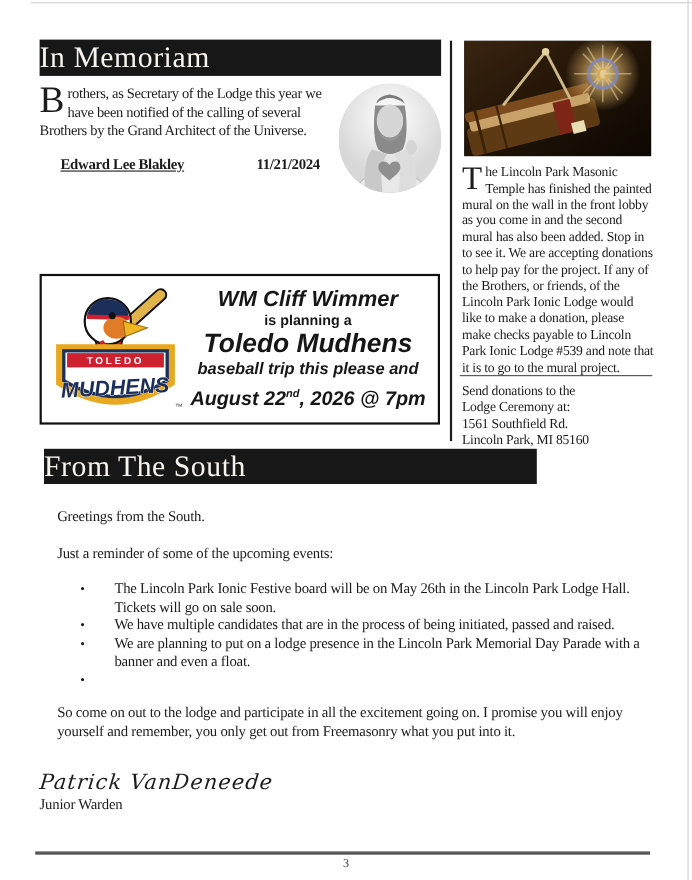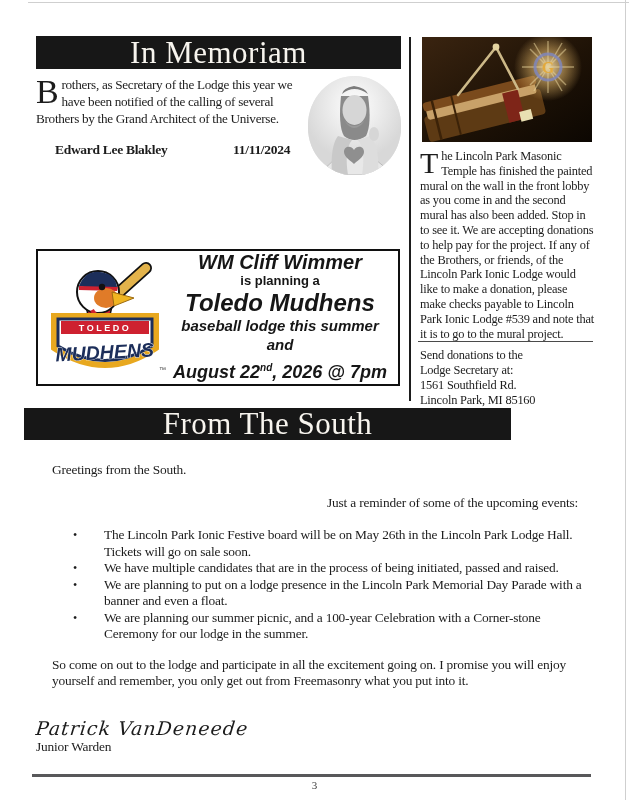--- a/index.html
+++ b/index.html
@@ -5,39 +5,39 @@
   html,body{margin:0;padding:0;}
   body{
     width:629px;height:800px;position:relative;background:#ffffff;
     font-family:"Liberation Serif", serif;color:#1c1c1c;overflow:hidden;
   }
   .edge-line-top{position:absolute;left:28px;top:2px;width:601px;height:1px;background:#cfcfcf;}
   .edge-line-right{position:absolute;left:625px;top:0;width:1px;height:800px;background:#cfcfcf;}
 
   .banner{
     position:absolute;background:#171717;color:#f7f4ee;
-    display:flex;align-items:center;justify-content:center;
-    font-size:31px;letter-spacing:.5px;
+    display:flex;align-items:center;
+    font-size:27px;letter-spacing:.5px;
   }
   .banner-memoriam{left:36px;top:36px;width:365px;height:33px;}
-  .banner-south{left:24px;top:408px;width:487px;height:32px;}
+  .banner-south{left:40px;top:408px;width:448px;height:32px;}
 
   .memoriam-body{
     position:absolute;left:36px;top:76px;width:365px;
     font-size:13.2px;line-height:17px;letter-spacing:-0.3px;
   }
   .jesus-wrap{
     float:right;width:93px;height:99px;margin:0 0 4px 7px;
     border-radius:50% 50% 48% 48%;overflow:hidden;
     background:radial-gradient(ellipse at 50% 40%, #fbfbfb 0%, #e9e9e9 55%, #cccccc 100%);
   }
   .dropcap{float:left;font-size:34px;line-height:27px;padding:2px 3px 0 0;}
   .dropcap-sm{float:left;font-size:30px;line-height:24px;padding:2px 3px 0 0;}
   .memoriam-names{margin-top:14px;padding-left:19px;font-weight:bold;font-size:13.5px;}
-  .memoriam-names .dname{display:inline-block;width:175px;}
+  .memoriam-names .dname{display:inline-block;width:175px;text-decoration:underline;}
 
   .divider-vert{position:absolute;left:409px;top:37px;width:2px;height:364px;background:#1d1d1d;}
 
   .masonic-photo{position:absolute;left:422px;top:37px;width:170px;height:105px;overflow:hidden;background:#120a04;}
   .mural-text{
     position:absolute;left:420px;top:149px;width:174px;
     font-size:12.4px;line-height:14.8px;letter-spacing:-0.2px;
   }
   .mural-hr{position:absolute;left:418px;top:341px;width:175px;height:1px;background:#4a4a4a;}
   .donation{position:absolute;left:420px;top:348px;font-size:12.4px;line-height:15px;letter-spacing:-0.2px;}
@@ -57,21 +57,21 @@
   .mh-team{font-size:24px;font-weight:bold;font-style:italic;line-height:27px;}
   .mh-line{font-size:15px;font-weight:bold;font-style:italic;line-height:19px;}
   .mh-date{font-size:18px;font-weight:bold;font-style:italic;line-height:24px;margin-top:2px;}
   .mh-date sup{font-size:10px;}
 
   .south-body{
     position:absolute;left:36px;top:446px;width:558px;
     font-size:13.4px;line-height:16.5px;letter-spacing:-0.2px;
   }
   .south-body p{margin:16px;}
-  .south-intro{margin-top:13px !important;text-align:right;}
+  .south-intro{margin-top:13px !important;}
   .bullet-list{margin-top:9px;}
   .bullet-row{display:flex;padding-left:37px;}
   .bullet-marker{width:31px;flex:0 0 auto;font-size:12px;}
   .bullet-text{flex:1;}
   .south-closing{margin-top:14px !important;width:545px;}
   .signature{
     margin-top:30px;font-family:"DejaVu Serif", cursive;font-style:italic;
     font-size:19px;letter-spacing:1px;transform:skewX(-6deg);transform-origin:left;width:220px;
   }
   .signature-title{font-size:13.4px;margin-top:3px;}
@@ -108,21 +108,21 @@
       <path d="M62,60 Q72,70 70,99 L54,99 Q58,74 50,64 Z" fill="#dddddd"></path>
       <path d="M46,74 C43,69 36,70 36,76 C36,81 43,85 46,88 C49,85 56,81 56,76 C56,70 49,69 46,74 Z" fill="#8f8f8f"></path>
       <ellipse cx="66" cy="58" rx="5" ry="7" fill="#d6d6d6"></ellipse>
     </svg>
   </div>
   <p style="margin:0;">
     <span class="dropcap">B</span><span>rothers, as Secretary of the Lodge this year we have been notified of the calling of several Brothers by the Grand Architect of the Universe.</span>
   </p>
   <div class="memoriam-names">
     <span class="dname">Edward Lee Blakley</span>
-    <span>11/11/2024</span>
+    <span>11/21/2024</span>
   </div>
 </div>
 
 <div class="divider-vert"></div>
 
 <div class="masonic-photo">
   <svg width="170" height="105" viewBox="0 0 170 105">
     <defs>
       <linearGradient id="bgdark" x1="0" y1="0" x2="1" y2="1">
         <stop offset="0%" stop-color="#3a2410"></stop>
@@ -165,21 +165,21 @@
 </div>
 
 <div class="mural-text">
   <span class="dropcap-sm">T</span><span>he Lincoln Park Masonic Temple has finished the painted mural on the wall in the front lobby as you come in and the second mural has also been added. Stop in to see it. We are accepting donations to help pay for the project. If any of the Brothers, or friends, of the Lincoln Park Ionic Lodge would like to make a donation, please make checks payable to Lincoln Park Ionic Lodge #539 and note that it is to go to the mural project.</span>
 </div>
 
 <div class="mural-hr"></div>
 
 <div class="donation">
   <div>Send donations to the</div>
-  <div>Lodge Secretary at:</div>
+  <div>Lodge Ceremony at:</div>
   <div>1561 Southfield Rd.</div>
   <div>Lincoln Park, MI 85160</div>
 </div>
 
 <div class="mudhens-box">
   <svg class="mudhens-logo" viewBox="0 0 126 128">
 
     <line x1="24" y1="86" x2="104" y2="14" stroke="#111111" stroke-width="12" stroke-linecap="round"></line>
     <line x1="24" y1="86" x2="104" y2="14" stroke="#e3b34b" stroke-linecap="round" stroke-width="8.5"></line>
     <circle cx="24" cy="86" r="5.5" fill="#caa53c" stroke="#111" stroke-width="1.5"></circle>
@@ -199,21 +199,21 @@
     <path d="M16,65 H110 V92 Q63,121 16,92 Z" fill="#ffffff" stroke="#1c2e5a" stroke-width="3"></path>
     <rect x="19" y="67" width="88" height="13" fill="#ce2130"></rect>
     <text x="63" y="77" text-anchor="middle" font-family="Liberation Sans, sans-serif" font-size="9" font-weight="bold" letter-spacing="2.5" fill="#ffffff">TOLEDO</text>
     <text x="63" y="105" text-anchor="middle" font-family="Liberation Sans, sans-serif" font-size="19.5" font-weight="bold" font-style="italic" fill="#1c2e5a" stroke="#ffffff" stroke-width="0.7" paint-order="stroke" transform="rotate(-3 63 105)">MUDHENS</text>
     <text x="117" y="118" font-family="Liberation Sans, sans-serif" font-size="7" fill="#444">™</text>
   </svg>
   <div class="mudhens-text">
     <div class="mh-heading">WM Cliff Wimmer</div>
     <div class="mh-sub">is planning a</div>
     <div class="mh-team">Toledo Mudhens</div>
-    <div class="mh-line">baseball lodge this summer and</div>
+    <div class="mh-line">baseball trip this please and</div>
     <div class="mh-date"><span>August 22</span><sup>nd</sup><span>, 2026 @ 7pm</span></div>
   </div>
 </div>
 
 <div class="banner banner-south">
   <span>From The South</span>
 </div>
 
 <div class="south-body">
   <p>Greetings from the South.</p>
@@ -226,21 +226,20 @@
     <div class="bullet-row">
       <span class="bullet-marker">•</span>
       <span class="bullet-text">We have multiple candidates that are in the process of being initiated, passed and raised.</span>
     </div>
     <div class="bullet-row">
       <span class="bullet-marker">•</span>
       <span class="bullet-text">We are planning to put on a lodge presence in the Lincoln Park Memorial Day Parade with a banner and even a float.</span>
     </div>
     <div class="bullet-row">
       <span class="bullet-marker">•</span>
-      <span class="bullet-text">We are planning our summer picnic, and a 100-year Celebration with a Corner-stone Ceremony for our lodge in the summer.</span>
     </div>
   </div>
   <p class="south-closing">So come on out to the lodge and participate in all the excitement going on.  I promise you will enjoy yourself and remember, you only get out from Freemasonry what you put into it.</p>
   <div class="signature">Patrick VanDeneede</div>
   <div class="signature-title">Junior Warden</div>
 </div>
 
 <div class="footer-rule"></div>
 <div class="page-number">3</div>
 

